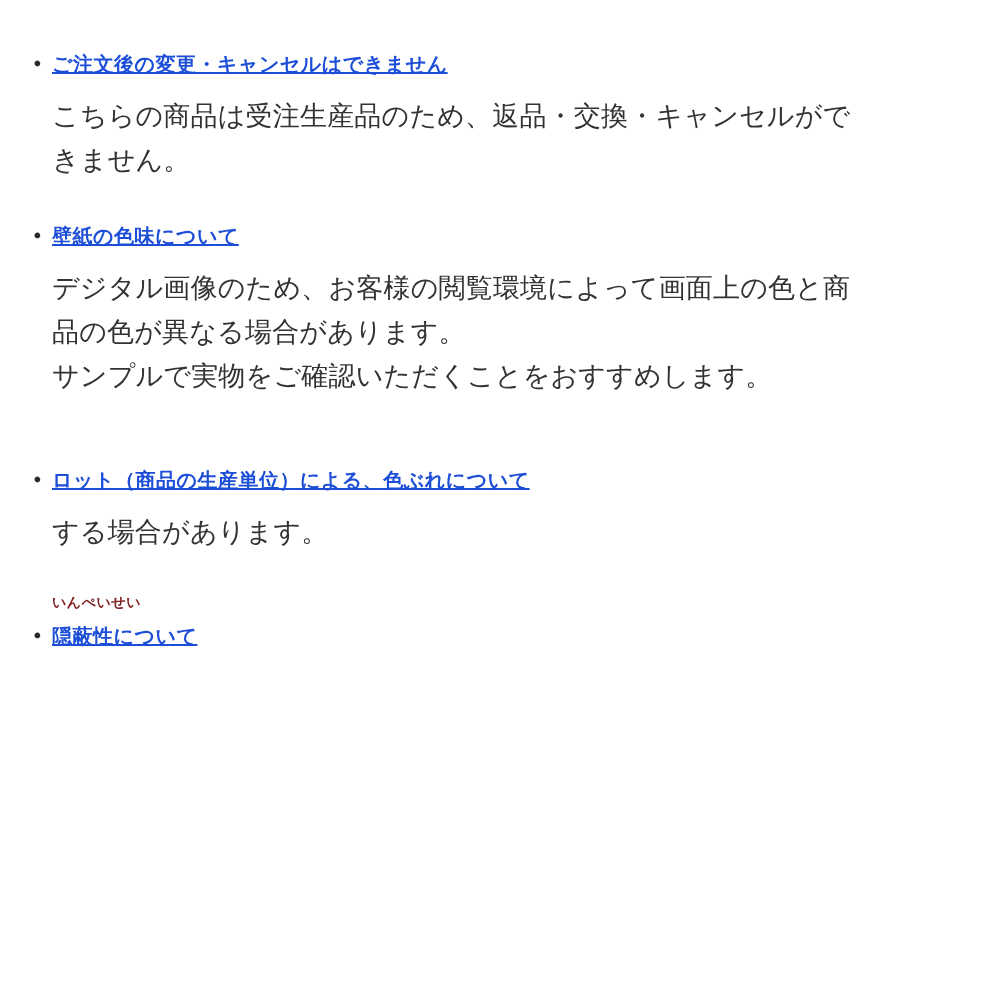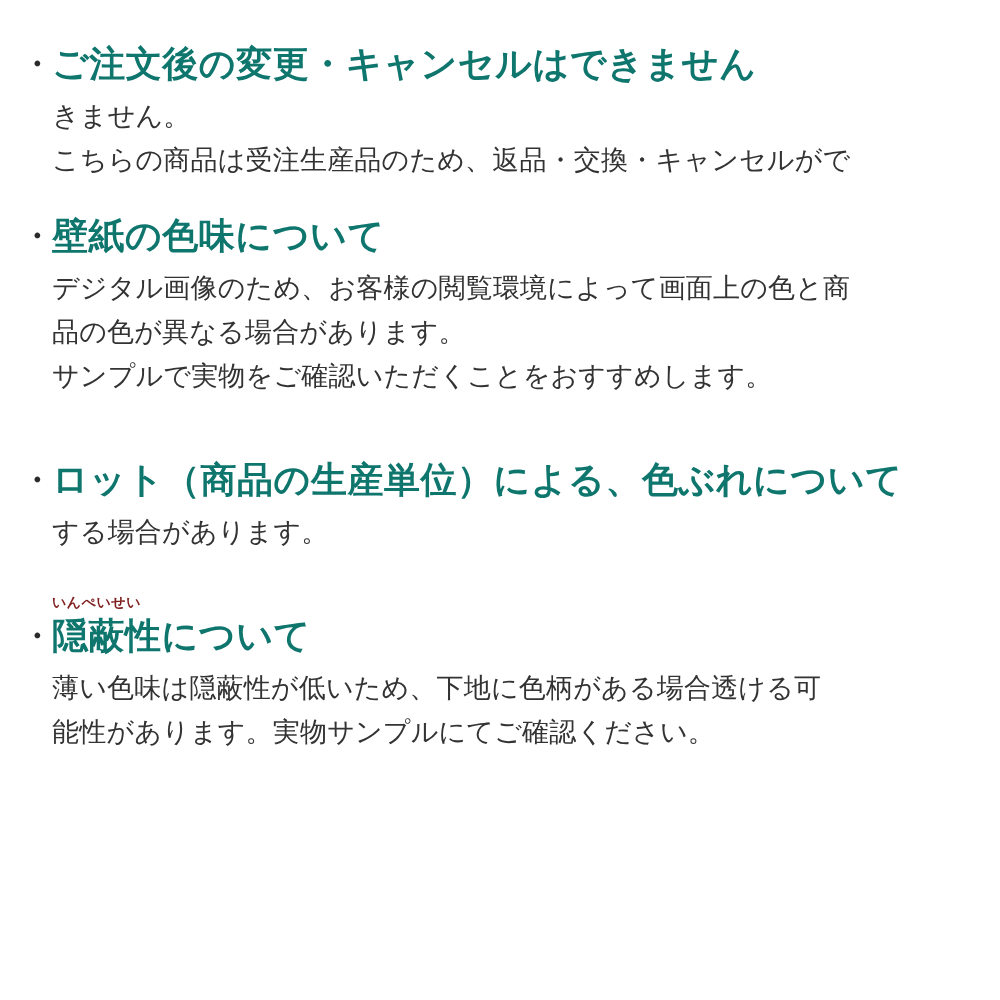--- a/index.html
+++ b/index.html
@@ -36,25 +36,26 @@
     flex: 0 0 auto;
     width: 30px;
     font-size: 30px;
     line-height: 40px;
     font-weight: 700;
     color: #2b2b2b;
     text-align: left;
   }
   .heading-text {
     flex: 1 1 auto;
-    font-size: 36px;
+    font-size: 20px;
     line-height: 40px;
     font-weight: 700;
     letter-spacing: 0.5px;
-    color: #0f766e;
+    color: #1d4ed8;
+    text-decoration: underline;
   }
   .ruby {
     position: absolute;
     left: 30px;
     top: -22px;
     font-size: 14px;
     line-height: 16px;
     font-weight: 700;
     letter-spacing: 0.5px;
     color: #7f1d1d;
@@ -78,22 +79,22 @@
 <body>
 
 <div class="page">
 
   <div class="section">
     <div class="heading-row">
       <span class="bullet">・</span>
       <span class="heading-text">ご注文後の変更・キャンセルはできません</span>
     </div>
     <div class="body-block">
+      <div class="body-line">こちらの商品は受注生産品のため、返品・交換・キャンセルがで</div>
       <div class="body-line">きません。</div>
-      <div class="body-line">こちらの商品は受注生産品のため、返品・交換・キャンセルがで</div>
     </div>
   </div>
 
   <div class="section gap-large">
     <div class="heading-row">
       <span class="bullet">・</span>
       <span class="heading-text">壁紙の色味について</span>
     </div>
     <div class="body-block">
       <div class="body-line">デジタル画像のため、お客様の閲覧環境によって画面上の色と商</div>
@@ -111,19 +112,15 @@
       <div class="body-line">する場合があります。</div>
     </div>
   </div>
 
   <div class="section spacer-top-ruby">
     <div class="heading-row">
       <span class="ruby">いんぺいせい</span>
       <span class="bullet">・</span>
       <span class="heading-text">隠蔽性について</span>
     </div>
-    <div class="body-block">
-      <div class="body-line">薄い色味は隠蔽性が低いため、下地に色柄がある場合透ける可</div>
-      <div class="body-line">能性があります。実物サンプルにてご確認ください。</div>
-    </div>
   </div>
 
 </div>
 
 </body></html>

